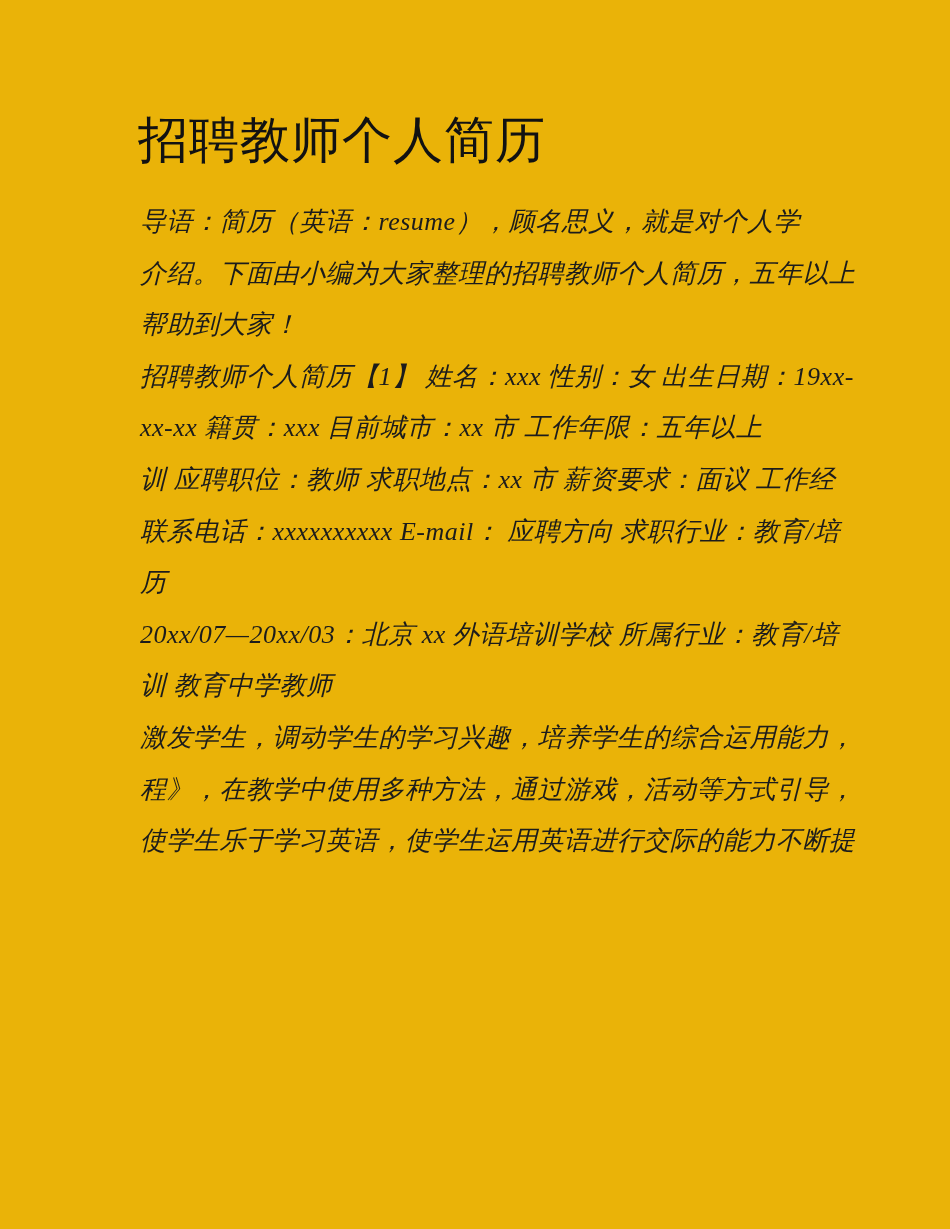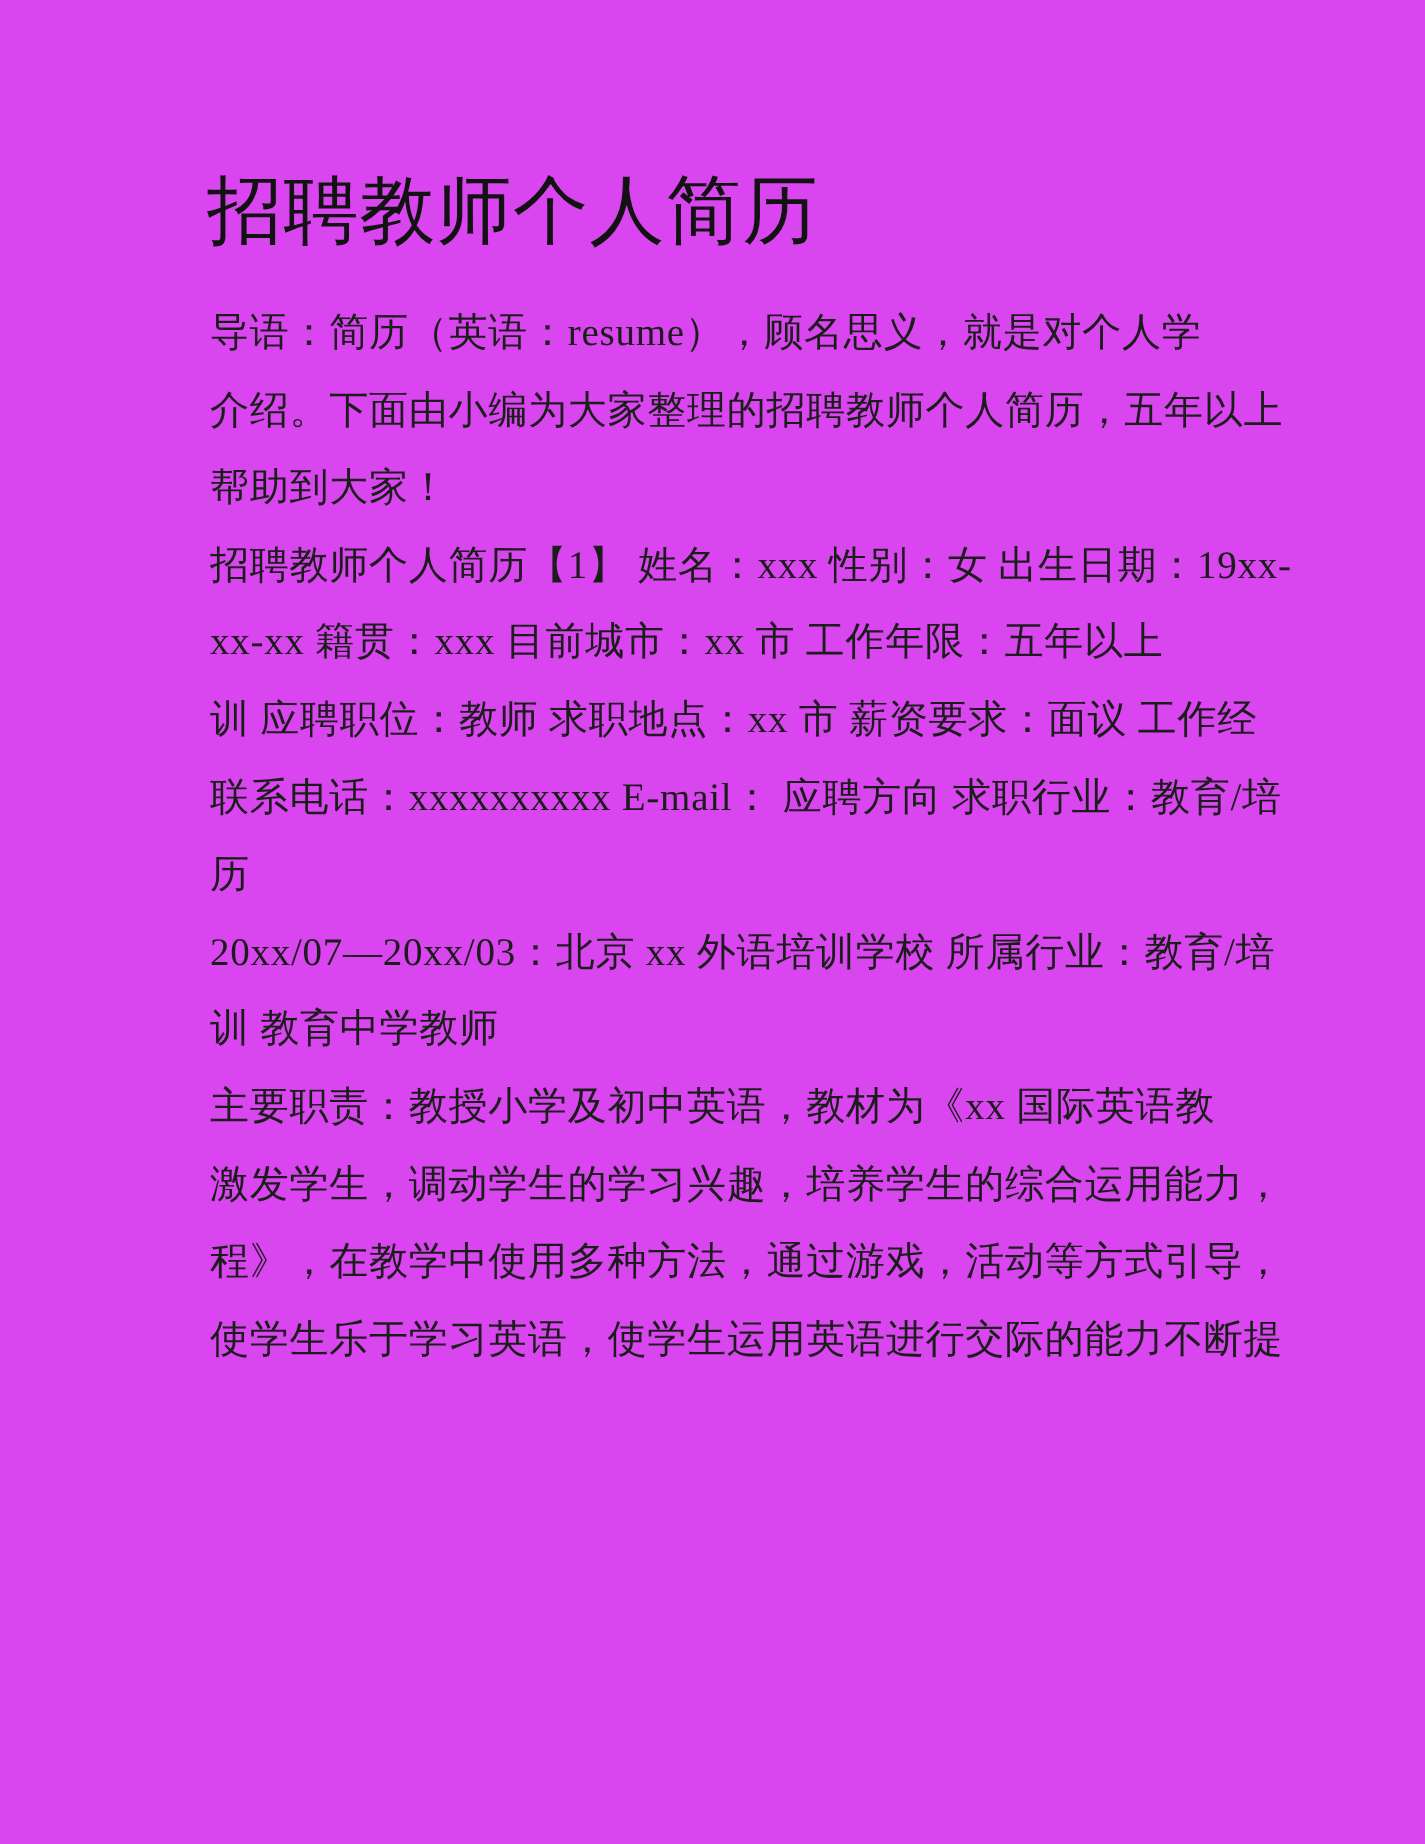--- a/index.html
+++ b/index.html
@@ -4,21 +4,21 @@
 <style>
   html, body {
     margin: 0;
     padding: 0;
     background: #ffffff;
   }
   .page {
     position: relative;
     width: 950px;
     height: 1229px;
-    background: #d946ef;
+    background: #eab308;
     overflow: hidden;
     font-family: "Liberation Serif", "DejaVu Serif", serif;
     color: #1c1c1c;
   }
   .title {
     margin: 0;
     position: absolute;
     left: 138px;
     top: 108px;
     font-size: 50px;
@@ -33,20 +33,21 @@
     left: 140px;
     top: 196px;
     right: 90px;
   }
   .line {
     font-size: 26px;
     line-height: 51.6px;
     letter-spacing: 0.5px;
     white-space: nowrap;
     color: #1c1c1c;
+    font-style: italic;
   }
 </style>
 </head>
 <body>
 
 <div class="page">
   <h1 class="title">招聘教师个人简历</h1>
   <div class="content" id="body-lines">
       <div>
         <div class="line">导语：简历（英语：resume），顾名思义，就是对个人学</div>
@@ -60,19 +61,18 @@
       <div>
         <div class="line">训 应聘职位：教师 求职地点：xx 市 薪资要求：面议 工作经</div>
         <div class="line">联系电话：xxxxxxxxxx E-mail： 应聘方向 求职行业：教育/培</div>
         <div class="line">历</div>
       </div>
       <div>
         <div class="line">20xx/07—20xx/03：北京 xx 外语培训学校 所属行业：教育/培</div>
         <div class="line">训 教育中学教师</div>
       </div>
       <div>
-        <div class="line">主要职责：教授小学及初中英语，教材为《xx 国际英语教</div>
         <div class="line">激发学生，调动学生的学习兴趣，培养学生的综合运用能力，</div>
         <div class="line">程》，在教学中使用多种方法，通过游戏，活动等方式引导，</div>
         <div class="line">使学生乐于学习英语，使学生运用英语进行交际的能力不断提</div>
       </div>
     </div>
 </div>
 
 </body></html>

